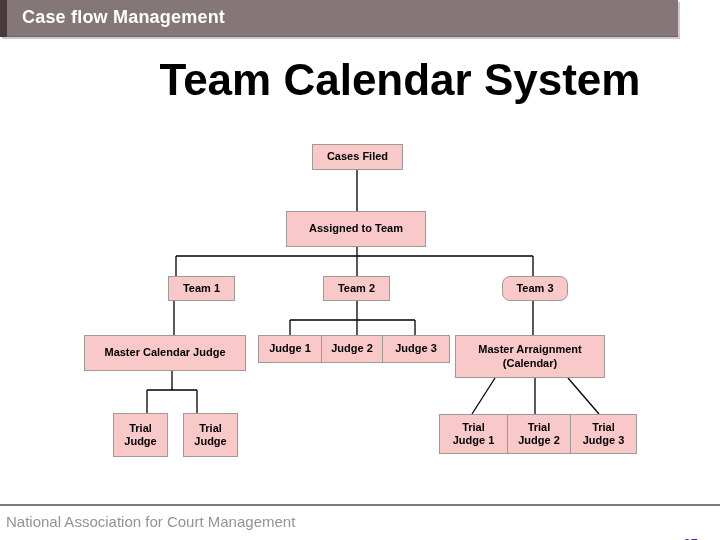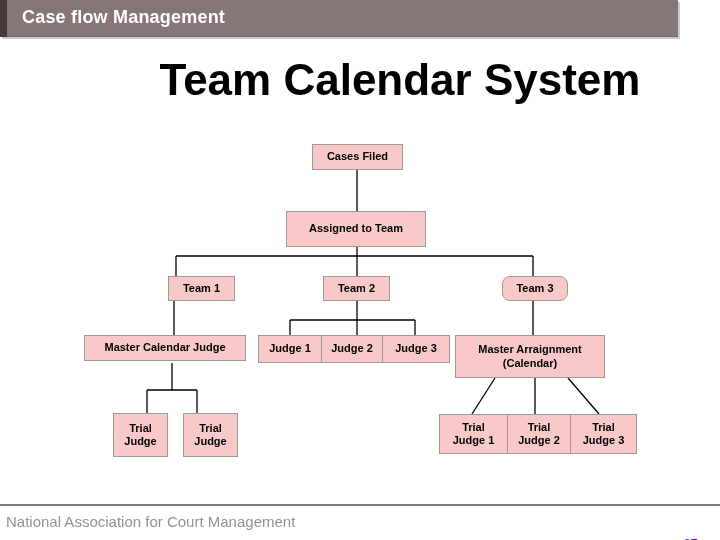--- a/index.html
+++ b/index.html
@@ -53,21 +53,21 @@
     text-align: center;
     font-size: 11px; font-weight: bold; color: #000000;
     line-height: 1.2;
     white-space: pre-line;
   }
   .n-cases     { left: 312px; top: 144px; width: 91px;  height: 26px; }
   .n-assigned  { left: 286px; top: 211px; width: 140px; height: 36px; }
   .n-team1     { left: 143px; top: 276px; width: 67px;  height: 25px; margin-left: 25px; }
   .n-team2     { left: 323px; top: 276px; width: 67px;  height: 25px; }
   .n-team3     { left: 502px; top: 276px; width: 66px;  height: 25px; border-radius: 8px; }
-  .n-mcj       { left: 84px;  top: 335px; width: 162px; height: 26px; }
+  .n-mcj       { left: 84px;  top: 335px; width: 162px; height: 36px; }
   .n-j1        { left: 258px; top: 335px; width: 64px;  height: 28px; }
   .n-j2        { left: 321px; top: 335px; width: 62px;  height: 28px; }
   .n-j3        { left: 382px; top: 335px; width: 68px;  height: 28px; }
   .n-ma        { left: 455px; top: 335px; width: 150px; height: 43px; }
   .n-tja       { left: 113px; top: 413px; width: 55px;  height: 44px; }
   .n-tjb       { left: 183px; top: 413px; width: 55px;  height: 44px; }
   .n-tj1       { left: 439px; top: 414px; width: 69px;  height: 40px; }
   .n-tj2       { left: 507px; top: 414px; width: 64px;  height: 40px; }
   .n-tj3       { left: 570px; top: 414px; width: 67px;  height: 40px; }
 

